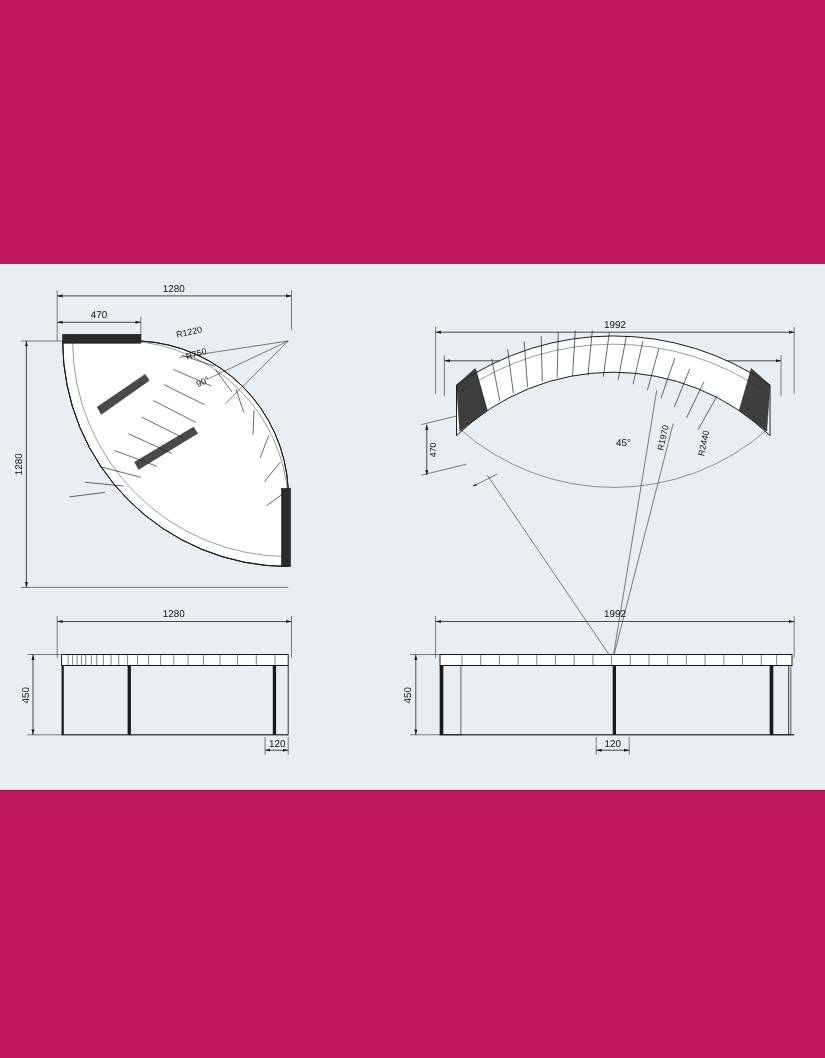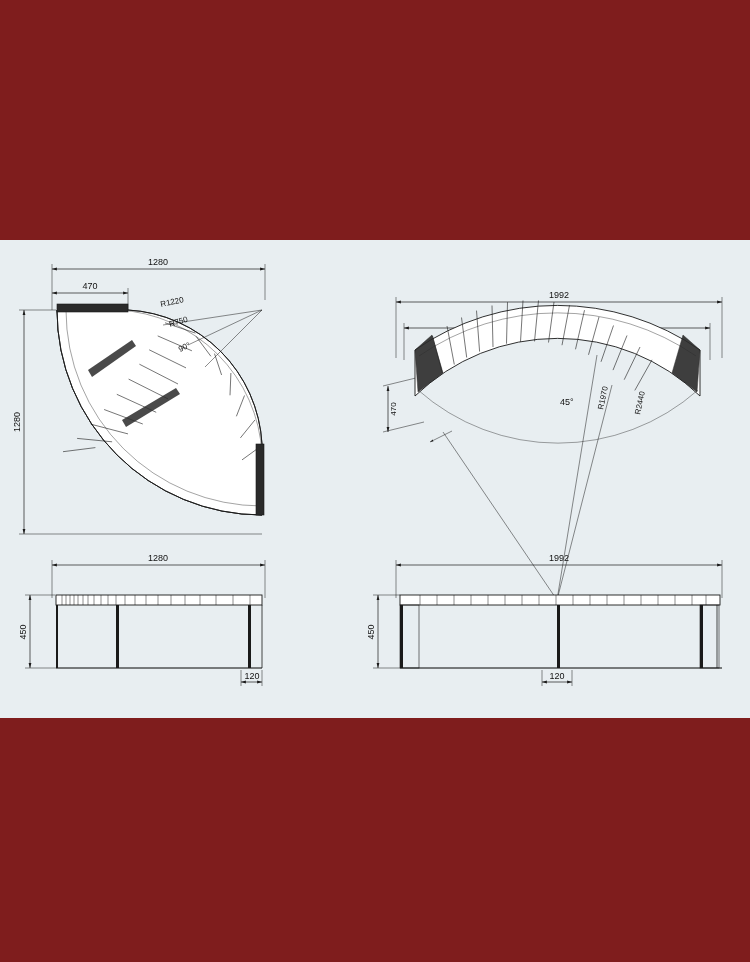--- a/index.html
+++ b/index.html
@@ -13,21 +13,21 @@
     font-family: "Liberation Sans", sans-serif;
     position: relative;
     overflow: hidden;
   }
   #sheet {
     position: absolute;
     left: 0;
     top: 0;
     width: 750px;
     height: 962px;
-    background: #7f1d1d;
+    background: #be185d;
   }
   #drawing-area {
     position: absolute;
     left: 0;
     top: 240px;
     width: 750px;
     height: 478px;
     background: #e8eef1;
   }
   svg.tech {

